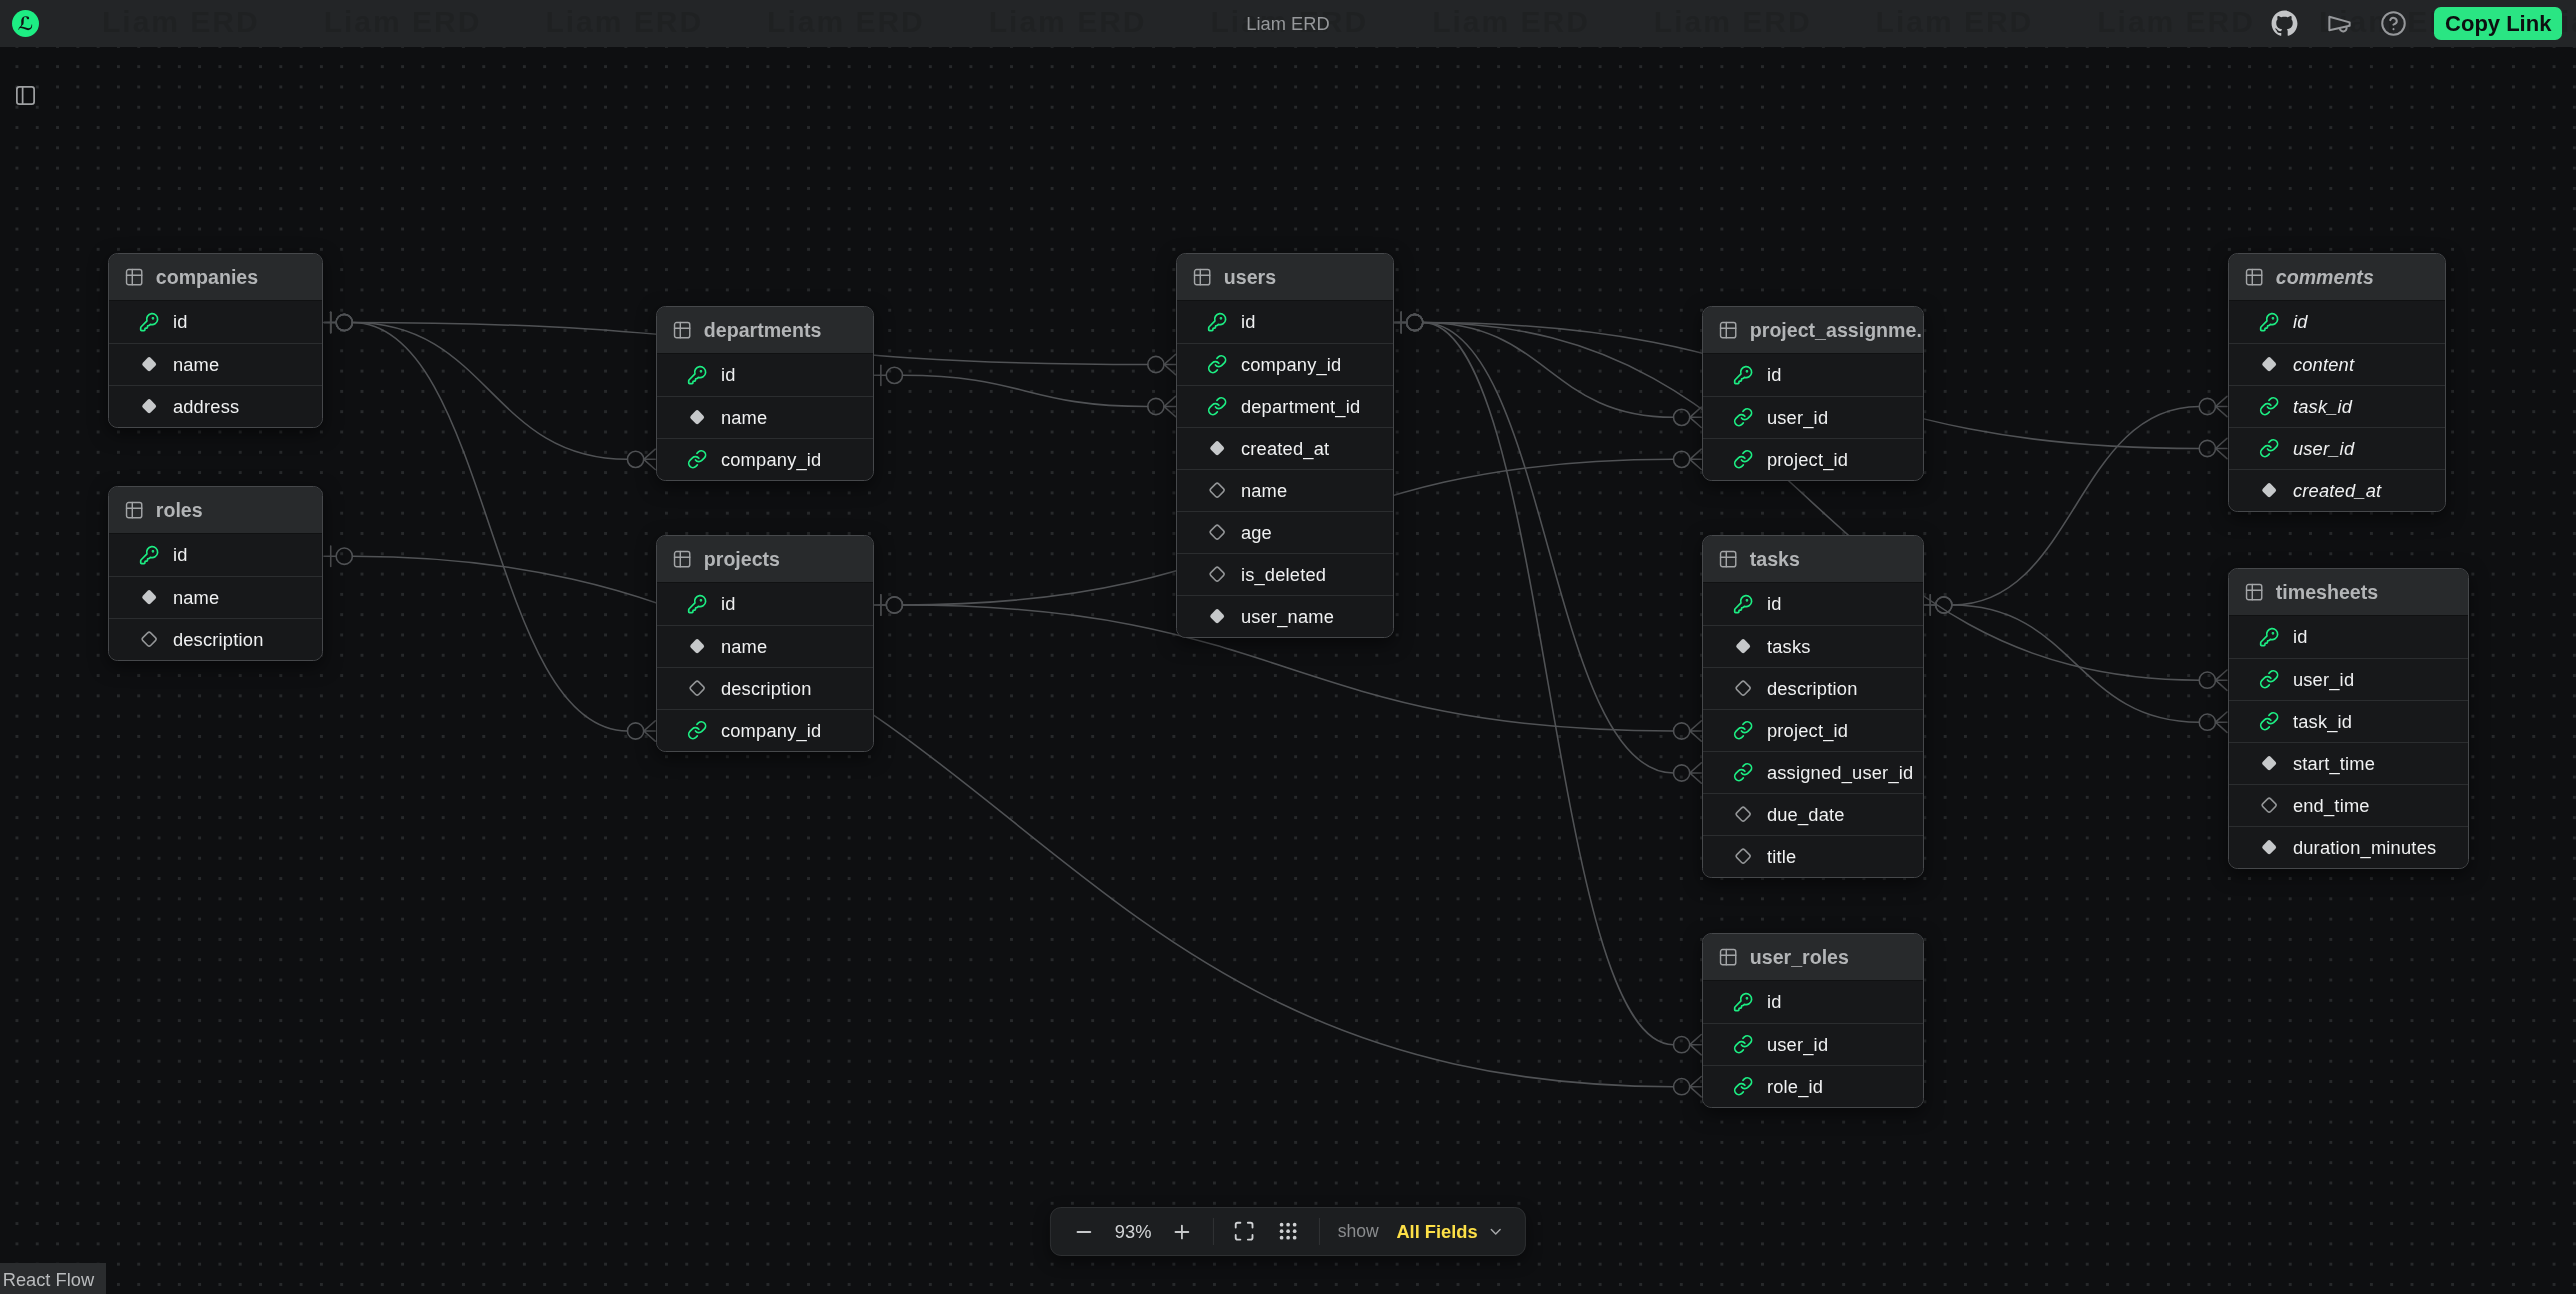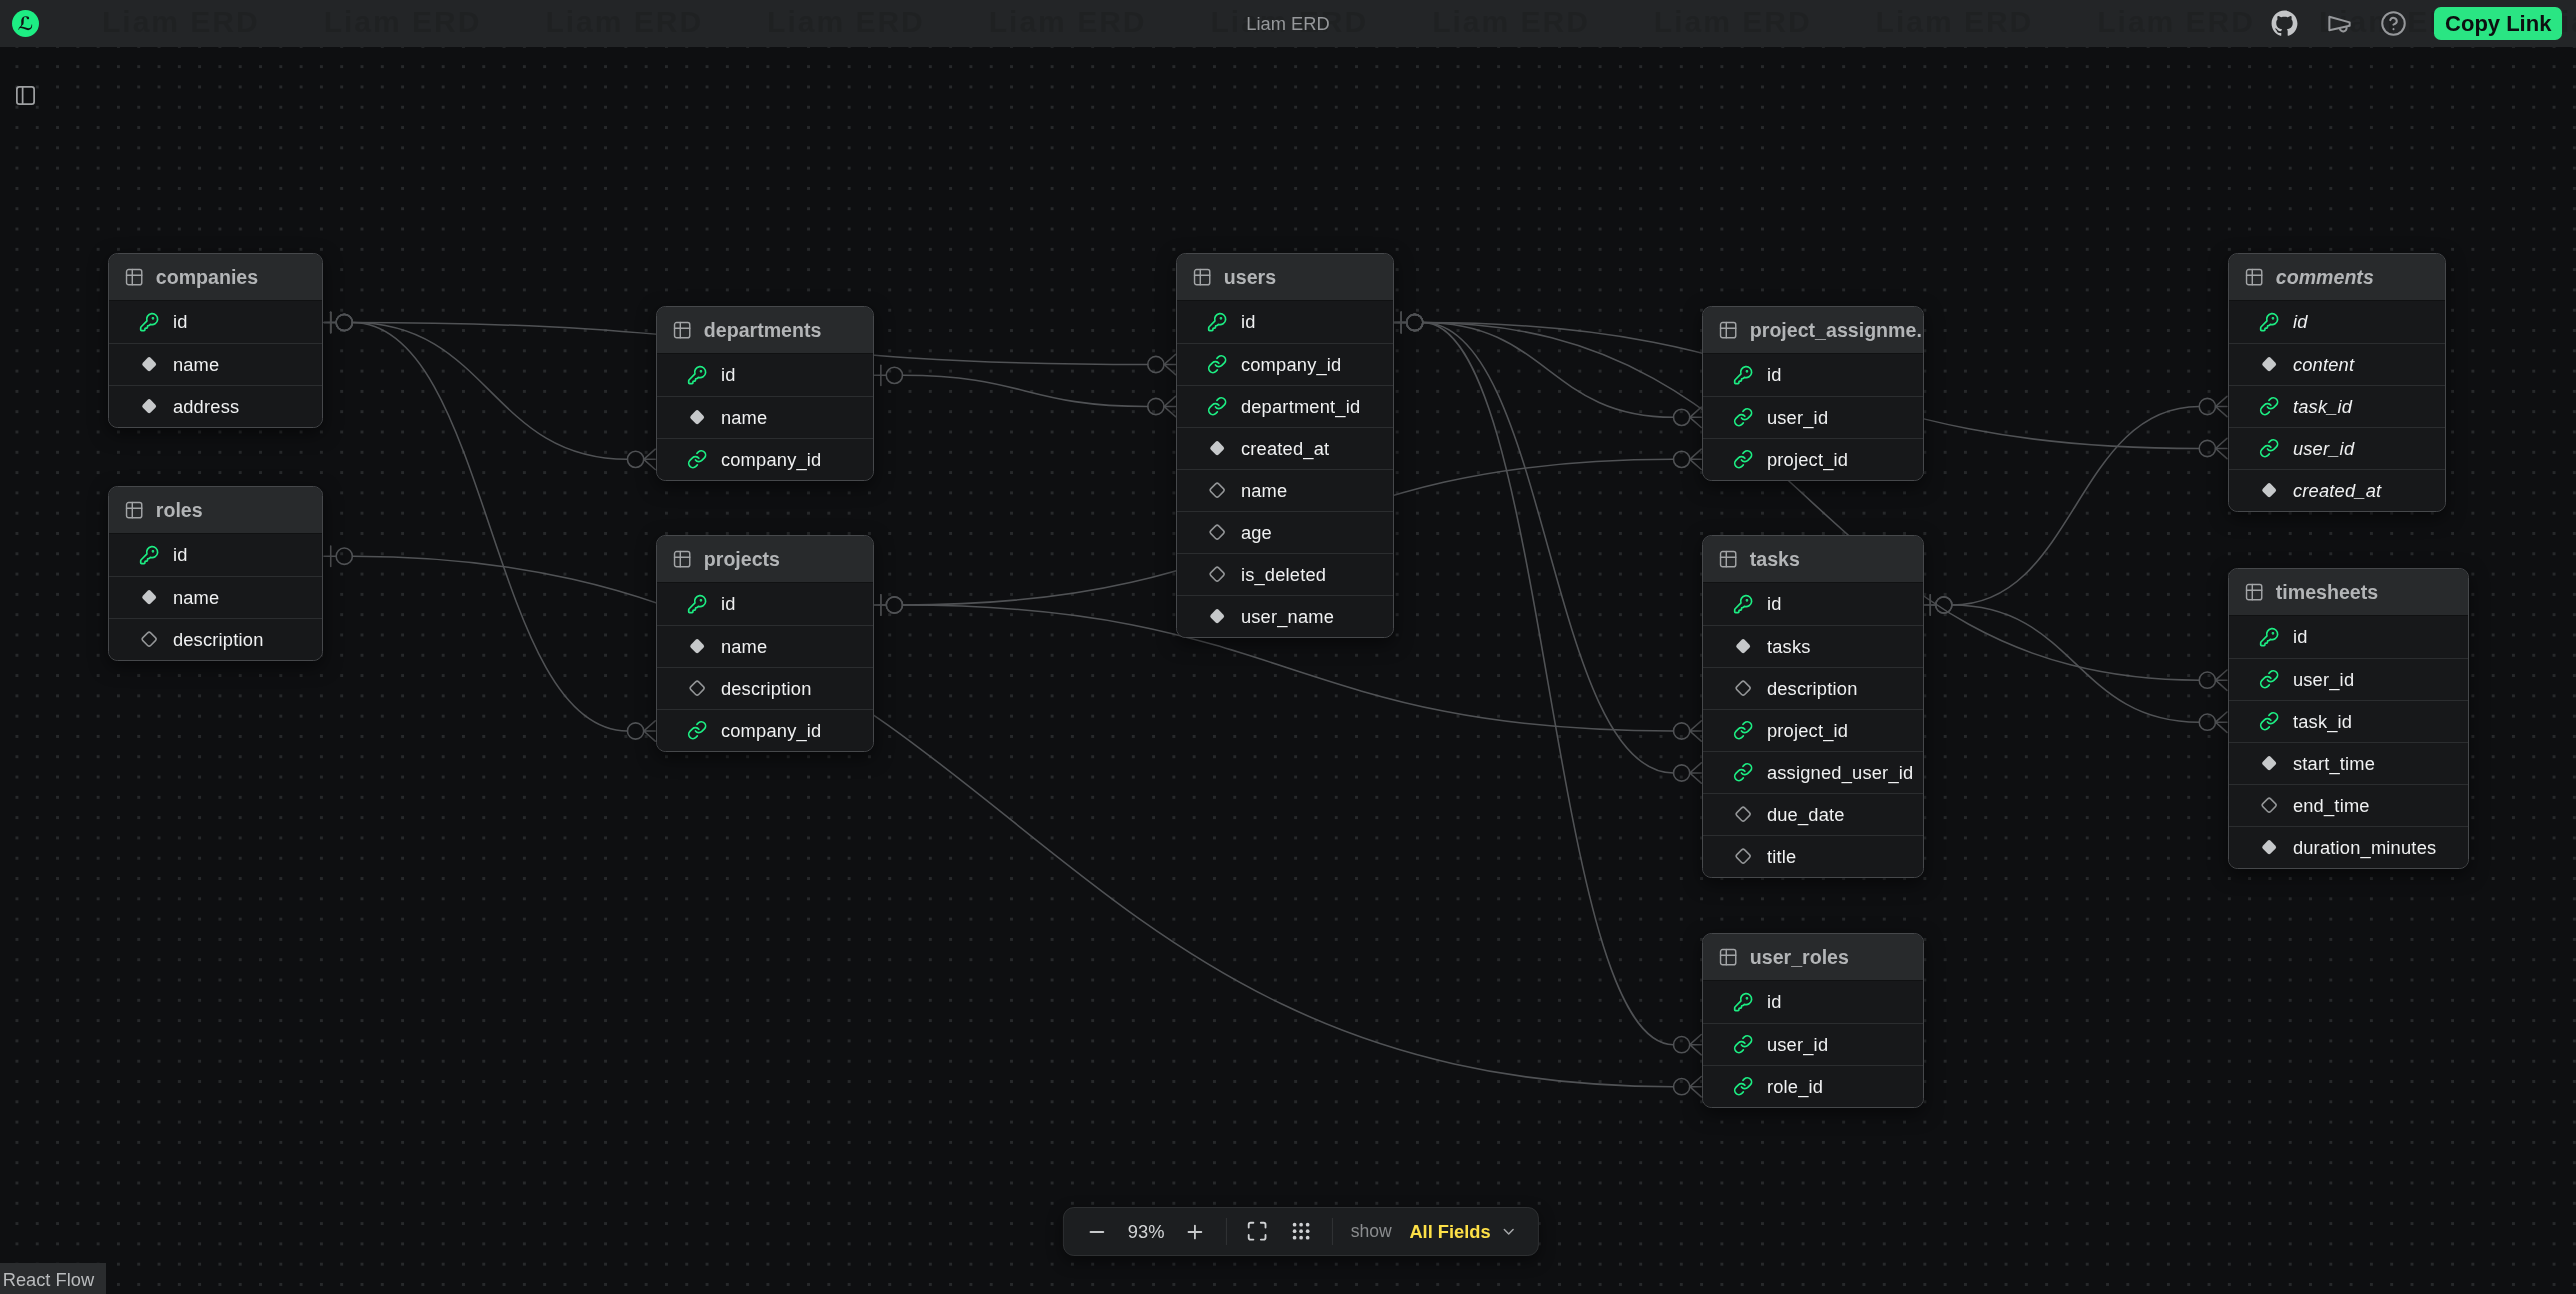--- a/index.html
+++ b/index.html
@@ -50,21 +50,21 @@
   .trow + .trow { border-top:1.4px solid #2b2d2f; }
   .fname { color:#f0f1f2; font-size:18.3px; font-weight:400; letter-spacing:0.2px;
            white-space:nowrap; }
   .ficon { width:20.3px; height:20.3px; flex:0 0 20.3px; display:flex;
            align-items:center; justify-content:center; }
 
   
   .toolbar { position:absolute; left:50%; bottom:38px; transform:translateX(-50%);
              height:49px; display:flex; align-items:center; padding:0 20.3px;
              gap:17.6px; background:#1c1e20; border:1.4px solid #2e3032;
-             border-radius:11px; z-index:10; box-shadow:0 5.4px 16.3px rgba(0,0,0,.45);margin-left:13px;}
+             border-radius:11px; z-index:10; box-shadow:0 5.4px 16.3px rgba(0,0,0,.45);}
   .tb-txt { color:#d3d5d7; font-size:18.3px; }
   .tb-div { width:1.4px; height:27px; background:#323436; }
   .tb-btn { display:flex; align-items:center; justify-content:center;
             width:26px; height:26px; cursor:pointer; }
   .show-lbl { color:#8a8c8e; font-size:17.6px; }
   .fields-dd { display:flex; align-items:center; gap:9.5px; cursor:pointer; }
   .fields-val { color:#fde047; font-size:18.3px; font-weight:600; }
 
   .attribution { position:absolute; left:-9.5px; bottom:-6.8px; z-index:10;
                  background:#2a2c2e; color:#b9bbbd; font-size:18.3px;

